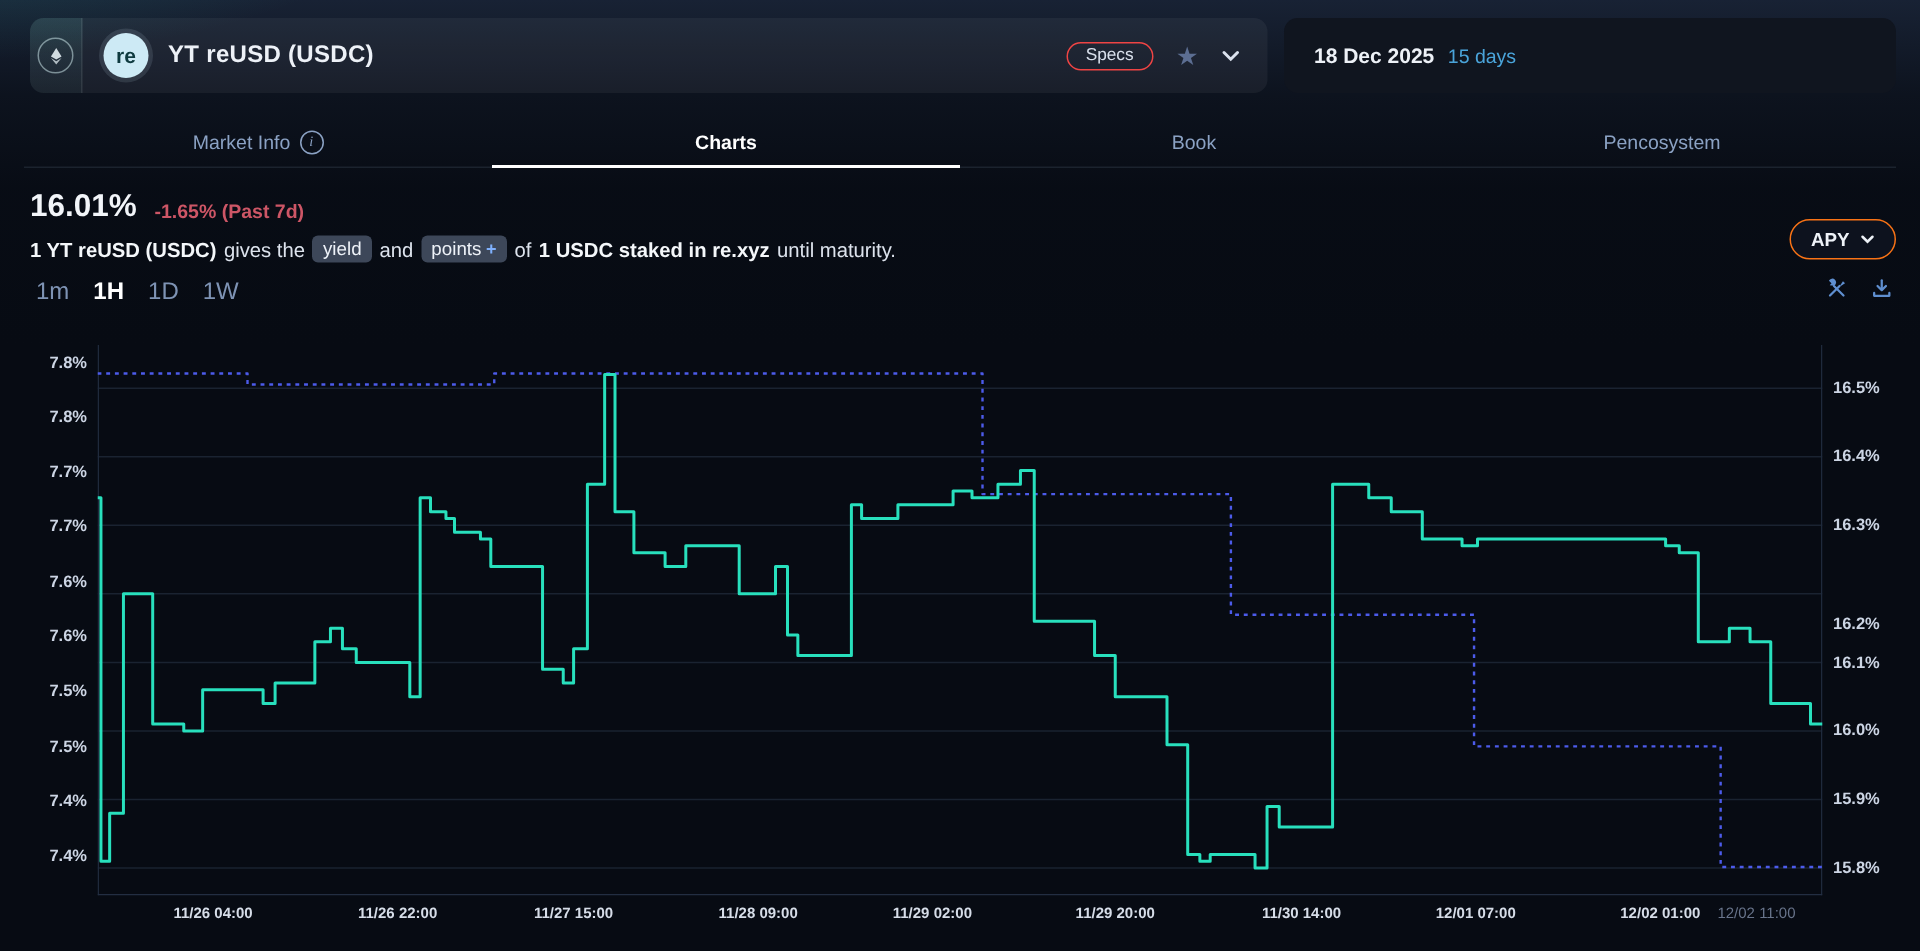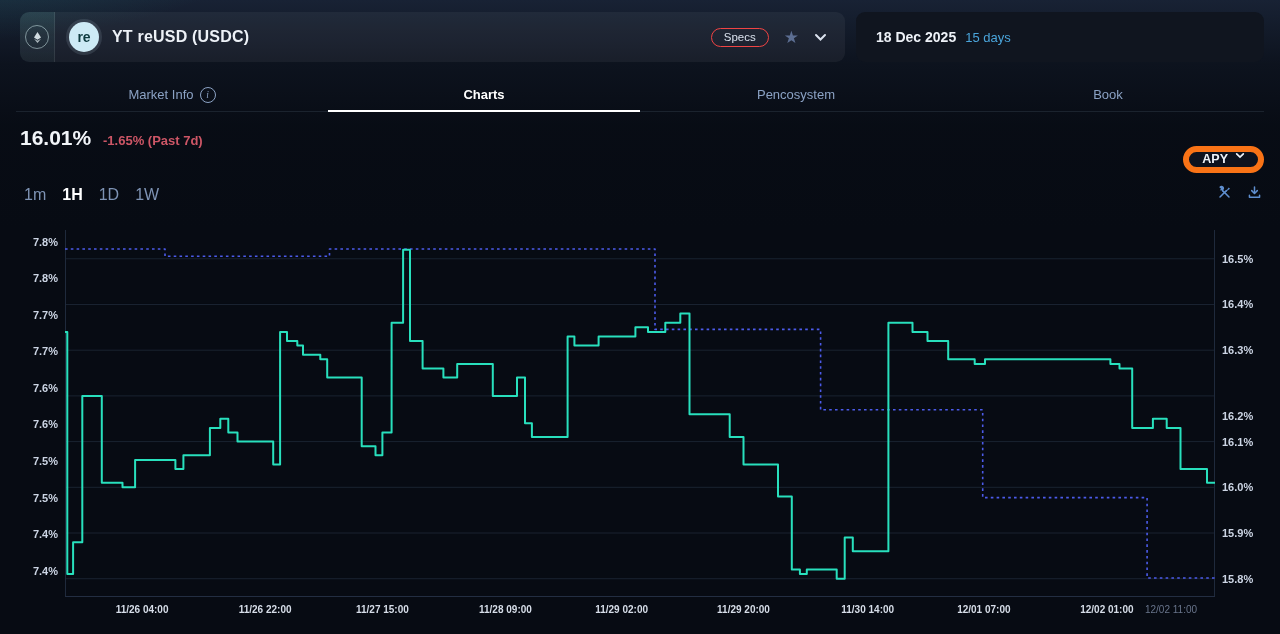--- a/index.html
+++ b/index.html
@@ -38,22 +38,22 @@
   .info-i{width:14px;height:14px;border:1px solid currentColor;border-radius:50%;font-size:9.5px;
        display:flex;align-items:center;justify-content:center;font-family:"Liberation Serif",serif;font-style:italic;}
   
   .apy-big{position:absolute;left:20px;top:126px;font-size:21px;font-weight:bold;color:#f2f5f9;z-index:2;}
   .apy-change{position:absolute;left:103px;top:133px;font-size:13px;font-weight:bold;z-index:2;}
   .desc{position:absolute;left:20px;top:156px;height:20px;display:flex;align-items:center;gap:5px;
        font-size:13.5px;color:#dde3ed;white-space:nowrap;z-index:2;}
   .seg-bold{font-weight:bold;color:#f4f7fa;}
   .badge{background:#3d4759;border-radius:4px;padding:1.5px 7px 2.5px;font-size:12.5px;color:#eef2f8;}
   .badge .plus{color:#7fb0fd;font-weight:bold;font-size:12px;margin-left:3px;}
-  .apy-pill{position:absolute;right:16px;top:146px;height:27px;border:6px solid #f97316;border-radius:999px;
-       display:flex;gap:7px;padding:0 13px;background:rgba(16,22,34,0.7);
+  .apy-pill{position:absolute;right:16px;top:146px;height:27px;border:1px solid #f97316;border-radius:999px;
+       display:flex;align-items:center;gap:7px;padding:0 13px;background:rgba(16,22,34,0.7);
        color:#eef2f8;font-size:12.5px;font-weight:bold;box-sizing:border-box;cursor:pointer;z-index:2;}
   
   .ranges{position:absolute;left:24px;top:186px;display:flex;gap:16px;font-size:16px;color:#7e93b4;z-index:2;}
   .range{cursor:pointer;}
   .range.active{color:#ffffff;font-weight:bold;}
   .chart-icons{position:absolute;right:18px;top:185px;display:flex;gap:15px;color:#5f8fd0;z-index:2;}
   .cicon{cursor:pointer;display:flex;align-items:center;}
   
   .chart{position:absolute;left:0;top:230px;width:1280px;height:405px;z-index:1;}
   .plot{position:absolute;left:65px;top:0;width:1150px;height:367px;}
@@ -98,30 +98,40 @@
 
   <div class="tabs" id="tabs">
       <div class="tab">
         <span>Market Info</span>
         <span class="info-i">i</span>
       </div>
       <div class="tab active">
         <span>Charts</span>
       </div>
       <div class="tab">
+        <span>Book</span>
+      </div>
+      <div class="tab">
         <span>Pencosystem</span>
-      </div>
-      <div class="tab">
-        <span>Book</span>
       </div>
     </div>
 
   <div class="apy-big">16.01%</div>
   <div class="apy-change" id="apy-change" style="color: rgb(205, 86, 102);">-1.65% (Past 7d)</div>
 
+  <div class="desc" id="desc">
+      <span class="seg-bold">1 YT reUSD (USDC)</span>
+      <span>gives the</span>
+      <span class="badge">yield</span>
+      <span>and</span>
+      <span class="badge">points<span class="plus">+</span></span>
+      <span>of</span>
+      <span class="seg-bold">1 USDC staked in re.xyz</span>
+      <span>until maturity.</span>
+    </div>
 
   <div class="apy-pill">
     <span>APY</span>
     <svg width="10" height="7" viewBox="0 0 12 8" fill="none" stroke="currentColor" stroke-width="2" stroke-linecap="round">
         <path d="M2 2 L6 6 L10 2"></path>
       </svg>
   </div>
 
   <div class="ranges" id="ranges">
       <span class="range">1m</span>

